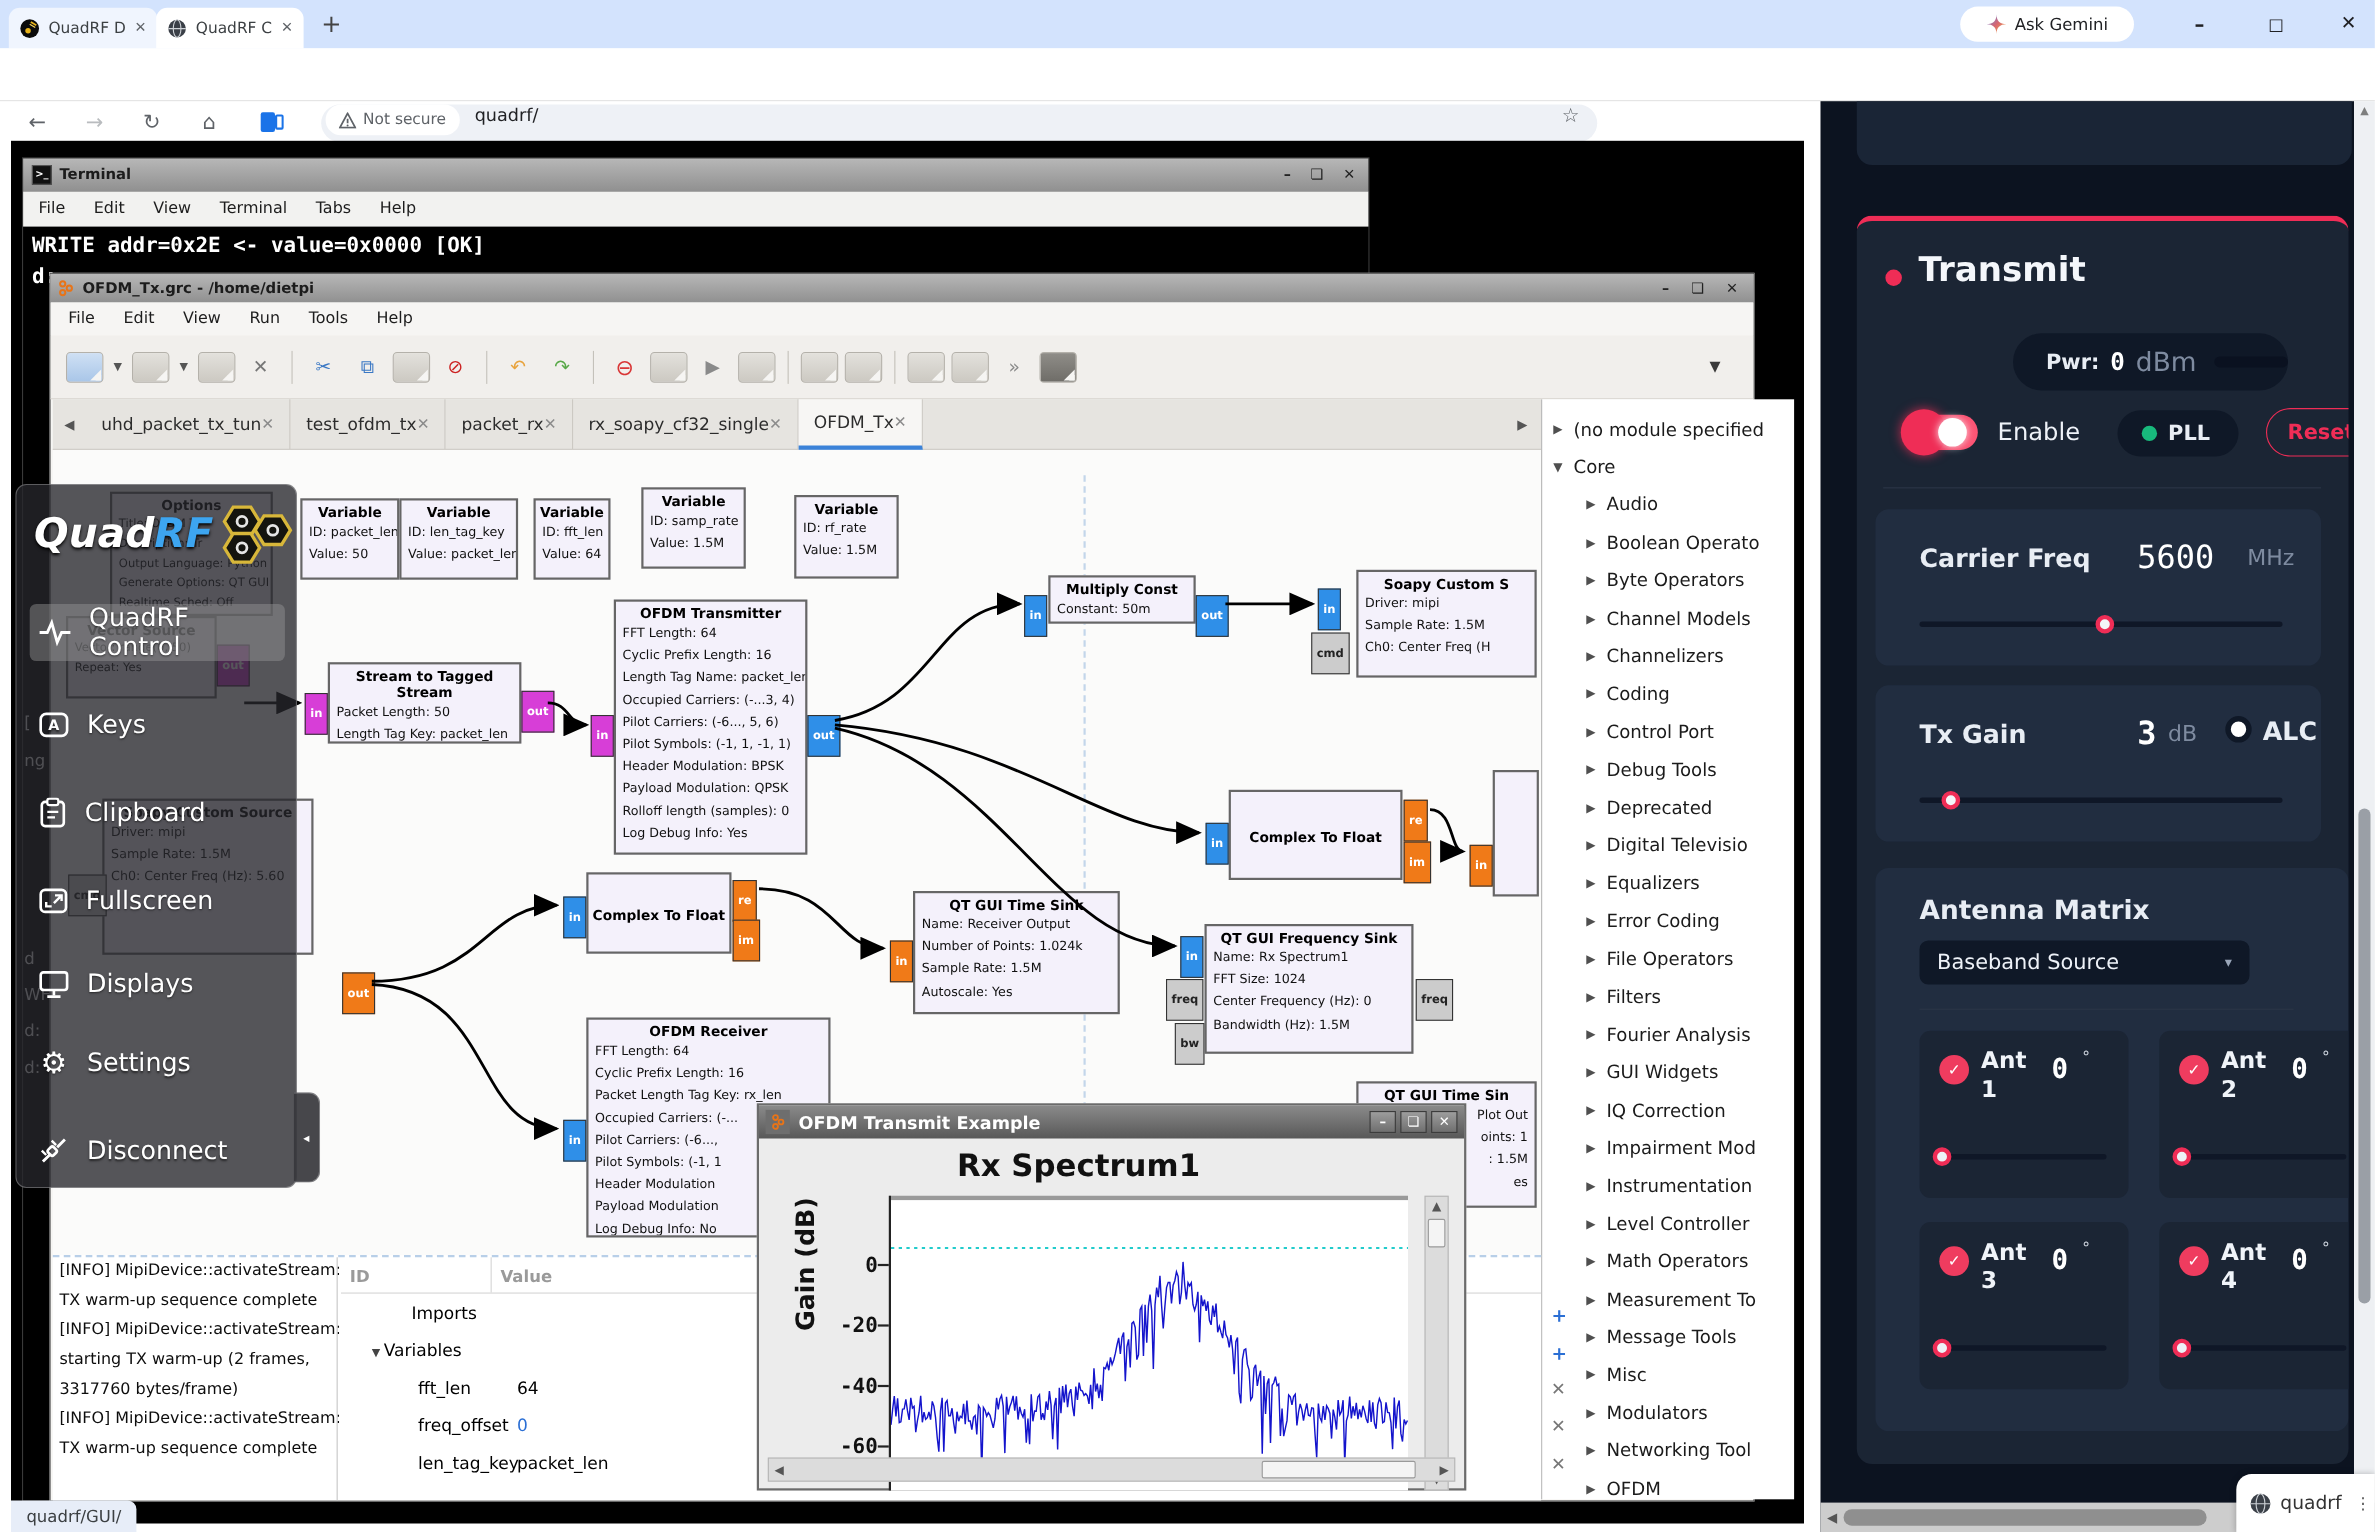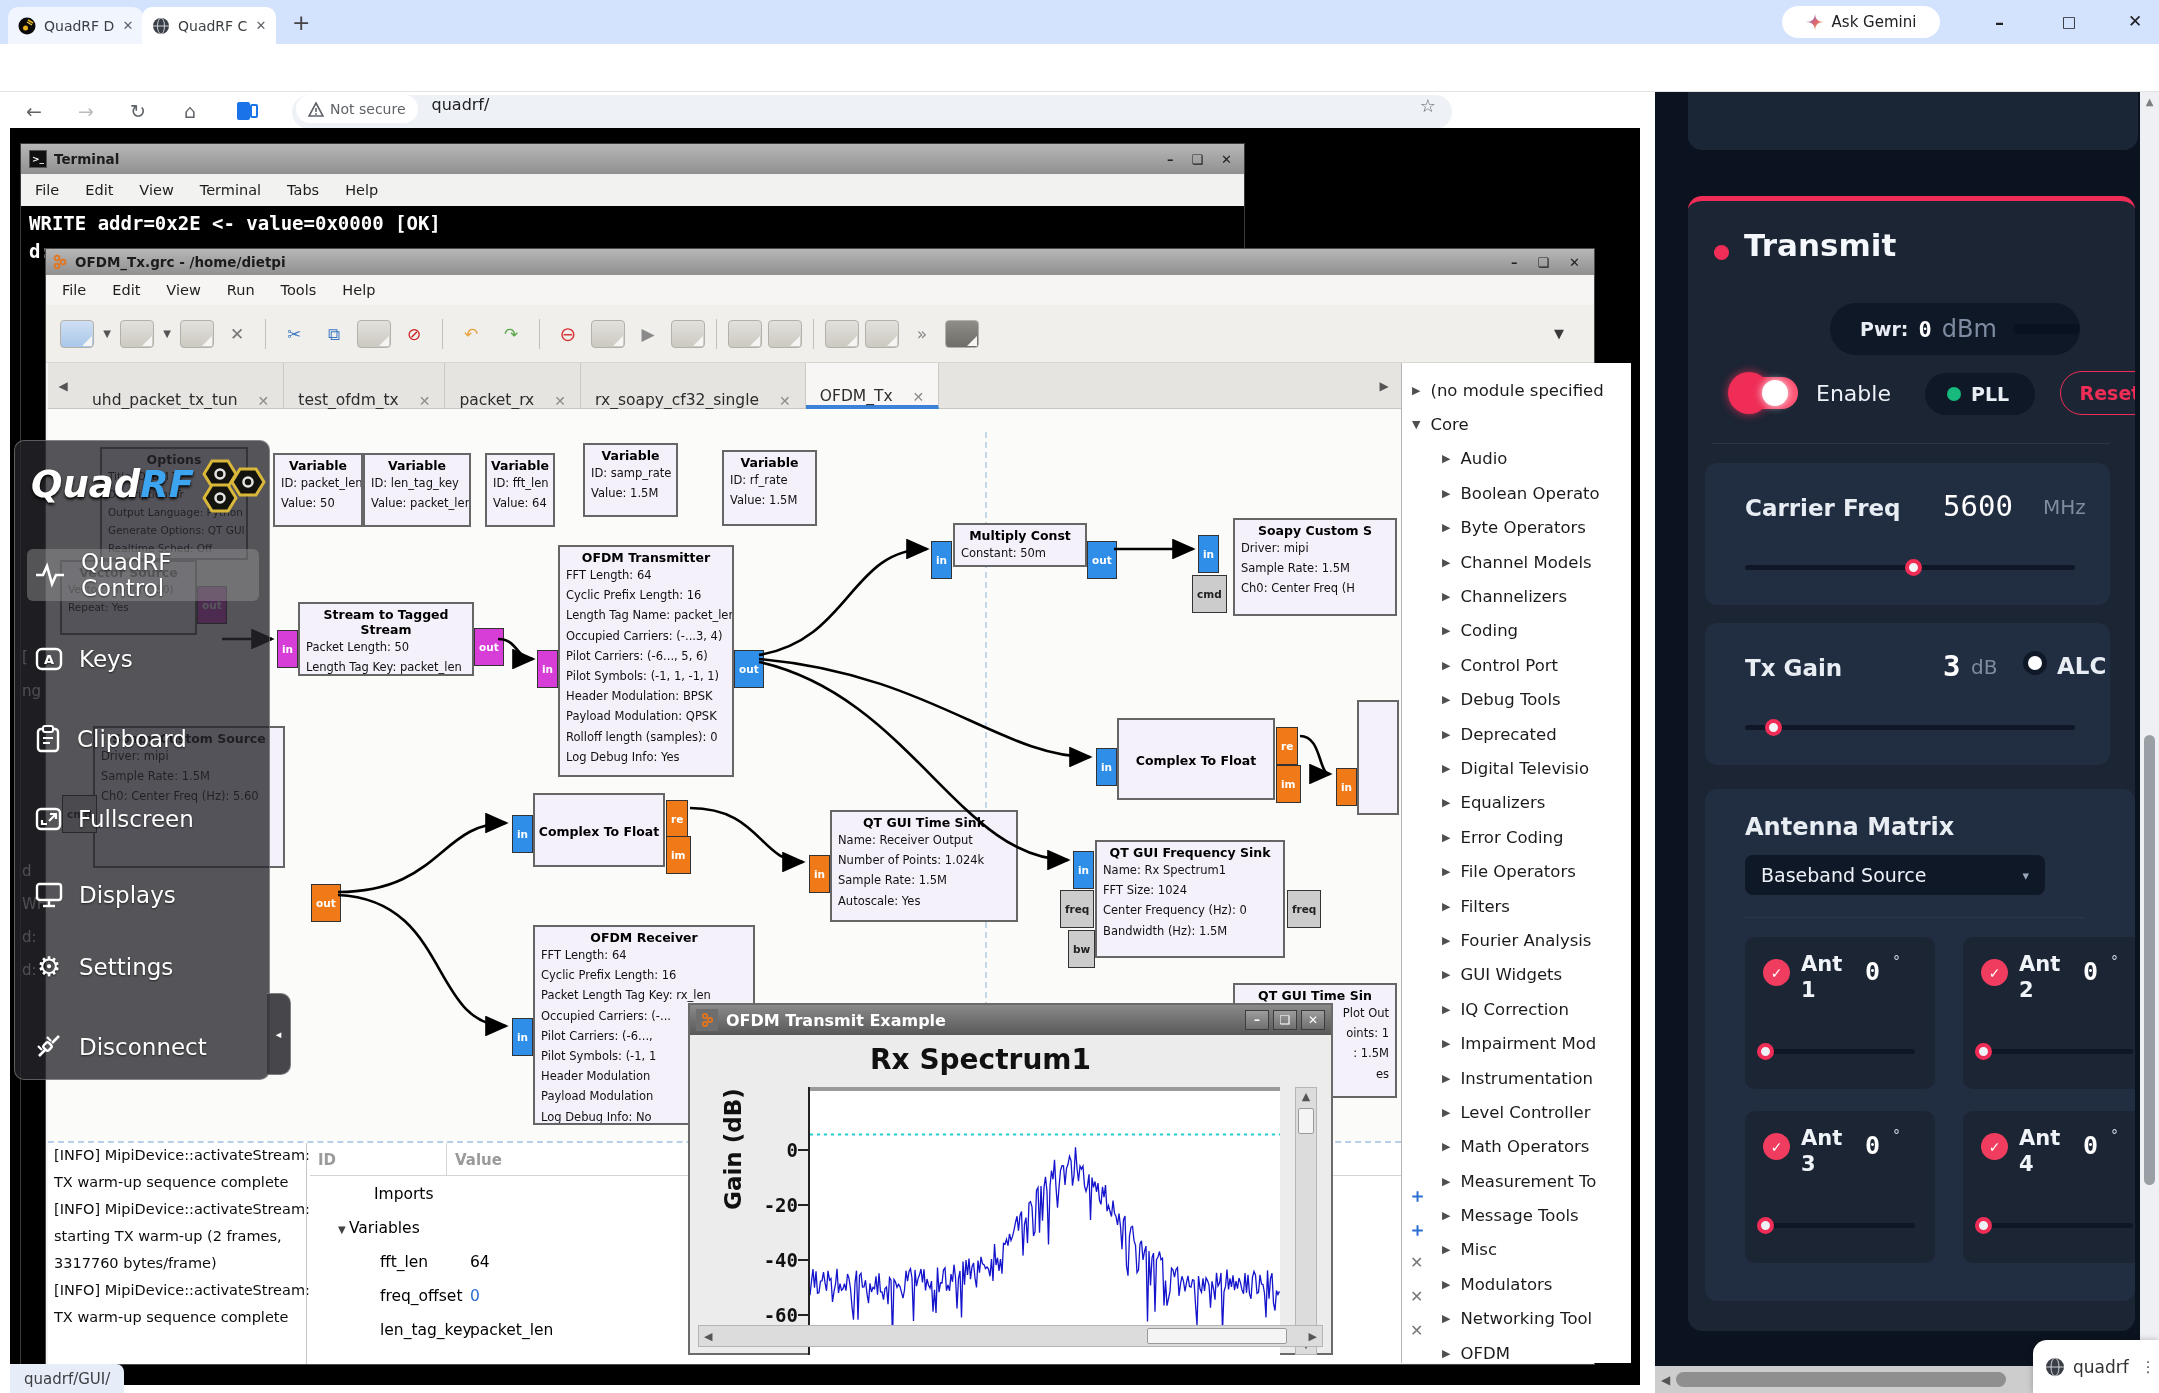--- a/index.html
+++ b/index.html
@@ -19,21 +19,21 @@
   .desktop{left:10px;top:128px;width:1630px;height:1257px;background:#000}
   .titlebar{background:linear-gradient(#b7b7b7,#909090);display:flex;align-items:center;gap:7px;font-weight:bold;color:#1c1c1c}
   .winbtn{color:#222;font-size:13px;font-weight:bold}
   .menurow{display:flex;gap:26px;align-items:center;font-size:14.5px;color:#1d1d1d}
   
   .grcwin{left:45px;top:248px;width:1550px;height:1117px;background:#f6f5f3;border:1px solid #4a4a4a}
   .ph{width:34px;height:28px;background:linear-gradient(#e3e1dc,#ccc9c2);border:1px solid #b4b1aa;border-radius:4px;position:relative}
   .ph::after{content:"";position:absolute;right:1px;bottom:1px;border:5px solid;border-color:transparent #f6f5f3 #f6f5f3 transparent}
   .tico{width:34px;height:28px;display:flex;align-items:center;justify-content:center;font-size:17px}
   .tsep{width:1px;height:30px;background:#c4c1ba;margin:0 5px}
-  .gtab{top:0;height:46px;display:flex;align-items:flex-end;gap:20px;padding:0 14px;font-size:15.5px;color:#2c2c2c;border-right:1px solid #ccc9c3}
+  .gtab{top:0;height:46px;display:flex;align-items:center;gap:0;padding:0 14px;font-size:15.5px;color:#2c2c2c;border-right:1px solid #ccc9c3}
   .gtab .x{color:#8b8b8b;font-weight:bold;font-size:14px}
   .lib-row{height:34.4px;display:flex;align-items:center;gap:10px;font-size:16.5px;color:#1b1b1b;white-space:nowrap}
   .lib-row .tri{font-size:11px;color:#4f4f4f}
   .blk{position:absolute;background:#f4f1fb;border:2px solid #666;text-align:center;overflow:hidden}
   .blk .bt{font-weight:bold;font-size:12.5px;color:#000;padding-top:3px}
   .blk .bp{font-size:11.5px;color:#111;text-align:left;padding:1px 6px 0 6px;line-height:19.2px;font-weight:500;white-space:nowrap}
   .port{position:absolute;font-size:10.5px;font-weight:bold;color:#fff;padding:12px 4px;border:1px solid #333}
   .p-mag{background:#d73ed7}.p-blu{background:#2f8fe8}.p-org{background:#f07a18}
   .p-gry{background:#ccc;color:#222}
   .con-line{height:27px;font-size:14.5px;color:#0d0d0d;white-space:nowrap}

